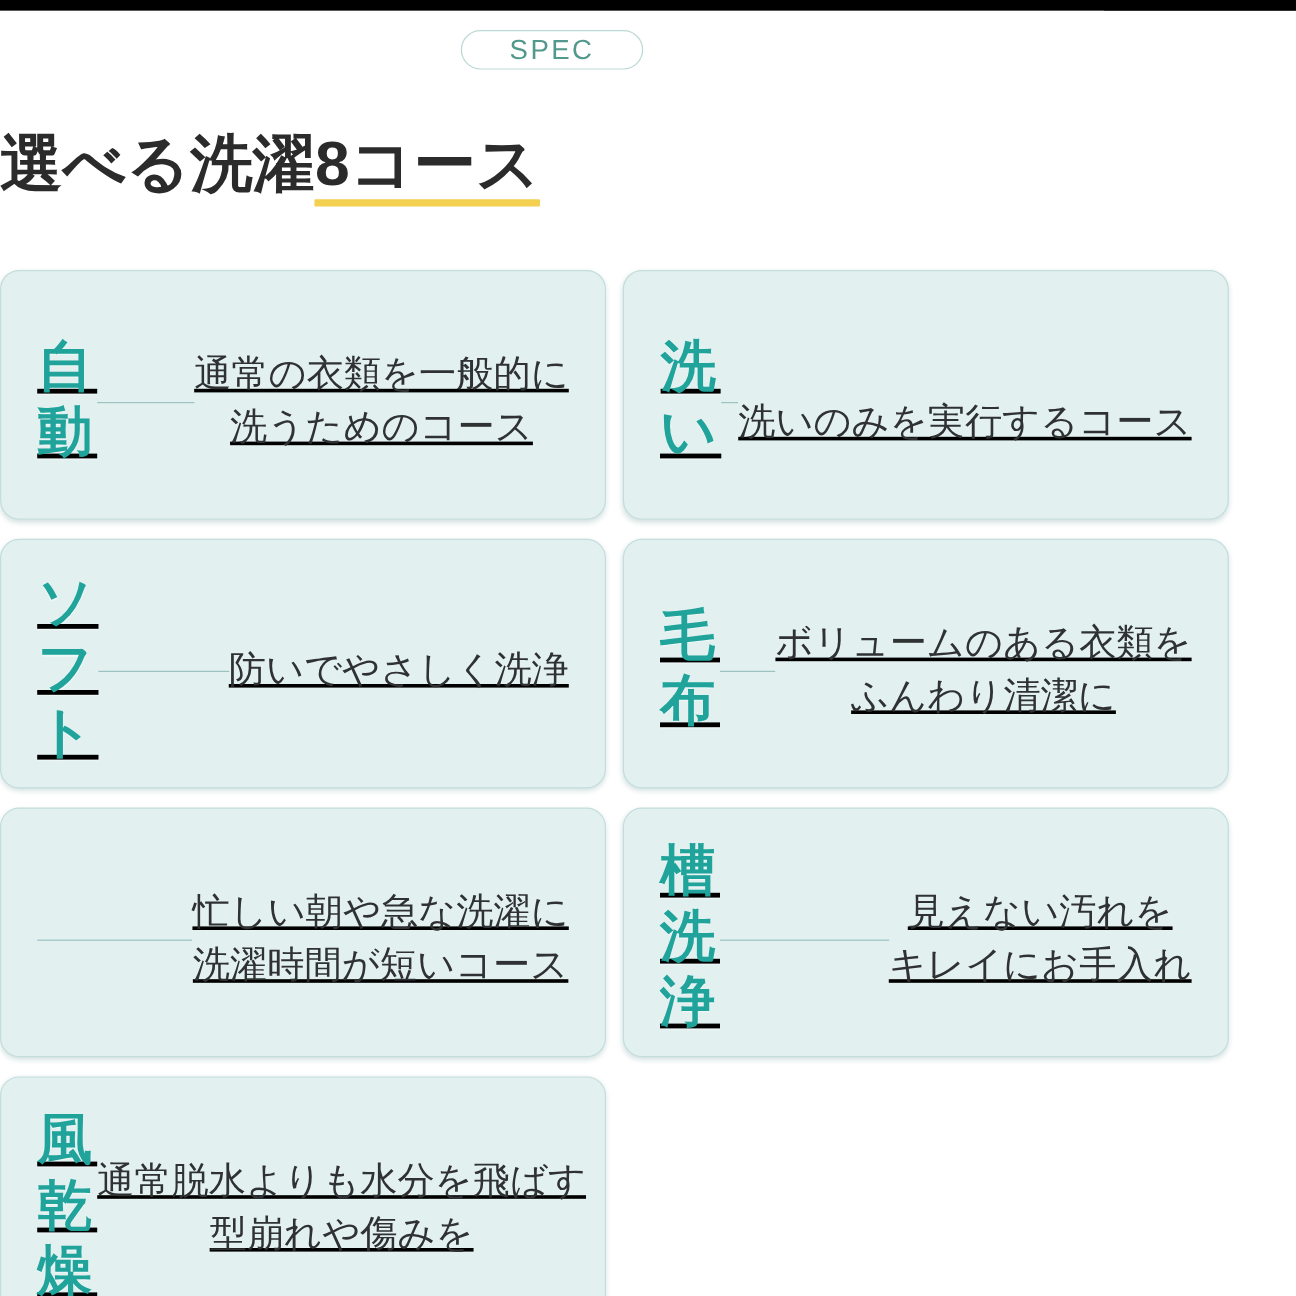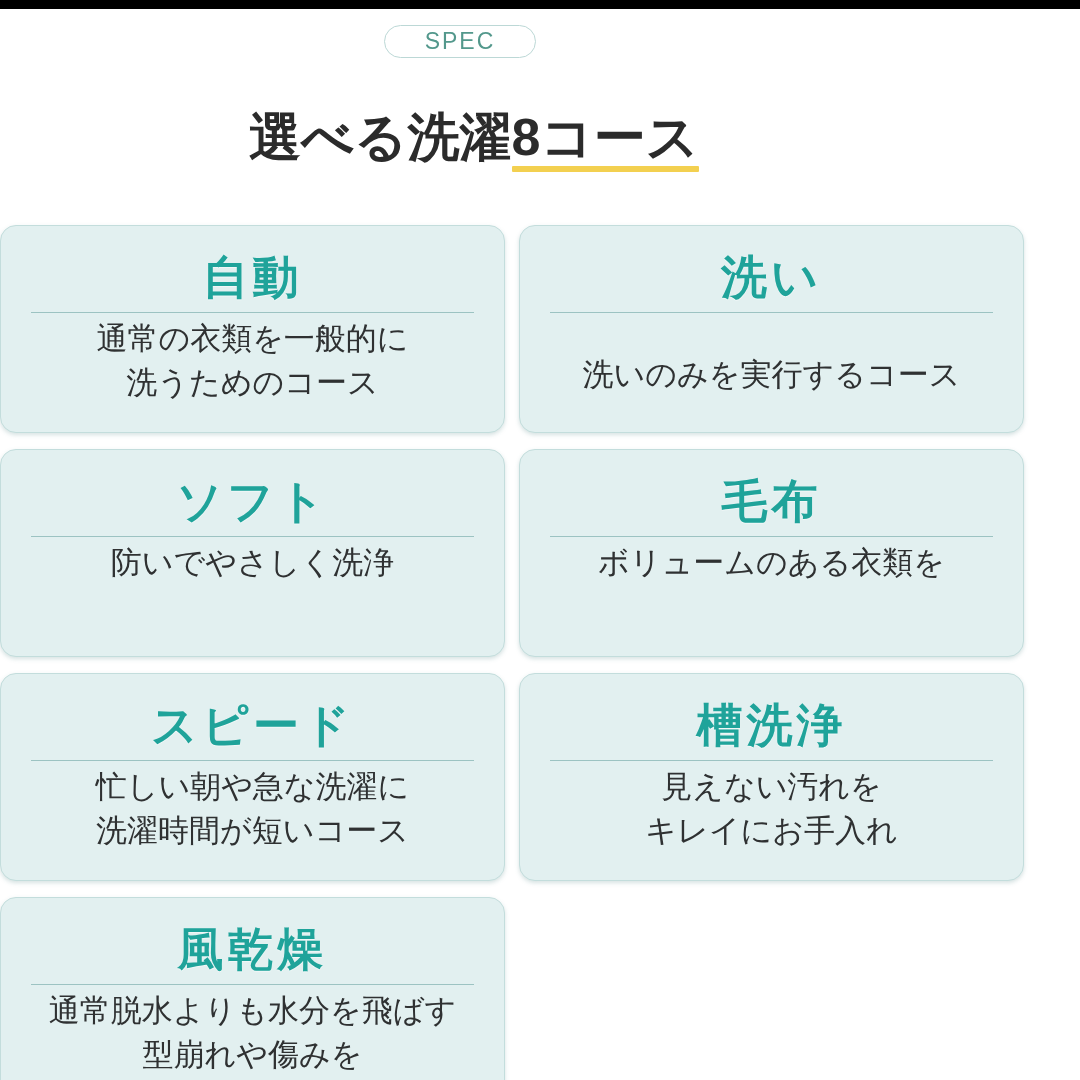--- a/index.html
+++ b/index.html
@@ -57,23 +57,22 @@
     font-size: 23px;
     letter-spacing: 2px;
     font-weight: 400;
     line-height: 1;
   }
 
   
   .heading-wrap {
     width: 100%;
     display: flex;
-    justify-content: center;
+    justify-content: flex-start;
     margin-top: 16px;
-    padding-left: 14px;
   }
   .heading {
     font-size: 52px;
     font-weight: 700;
     color: #2b2b2b;
     letter-spacing: 0px;
     line-height: 1.1;
     white-space: nowrap;
     display: inline-block;
   }
@@ -104,24 +103,24 @@
   }
 
   .card {
     position: relative;
     box-sizing: border-box;
     height: 208px;
     background: #e2f0f0;
     border: 1.5px solid #c3dddc;
     border-radius: 16px;
     box-shadow: 0 2px 4px rgba(120, 160, 160, 0.30);
-    padding: 24px 30px 0 30px;
+    padding: 6px 30px 0 30px;
     display: flex;
-    flex-direction: column;
     align-items: center;
+    text-decoration: underline;
   }
 
   .card-title {
     font-size: 46px;
     font-weight: 700;
     color: #1fa39a;
     line-height: 1.18;
     letter-spacing: 4px;
     text-align: center;
     text-shadow: 0 1px 1px rgba(255,255,255,0.55);
@@ -193,25 +192,25 @@
       <div class="card-desc">
         <span class="line">防いでやさしく洗浄</span>
       </div>
     </div>
 
     <div class="card">
       <div class="card-title">毛布</div>
       <div class="card-divider"></div>
       <div class="card-desc">
         <span class="line">ボリュームのある衣類を</span>
-      </div>
-    </div>
-
-    <div class="card">
-      <div class="card-title">スピード</div>
+        <span class="line">ふんわり清潔に</span>
+      </div>
+    </div>
+
+    <div class="card">
       <div class="card-divider"></div>
       <div class="card-desc">
         <span class="line">忙しい朝や急な洗濯に</span>
         <span class="line">洗濯時間が短いコース</span>
       </div>
     </div>
 
 
     <div class="card">
       <div class="card-title">槽洗浄</div>

